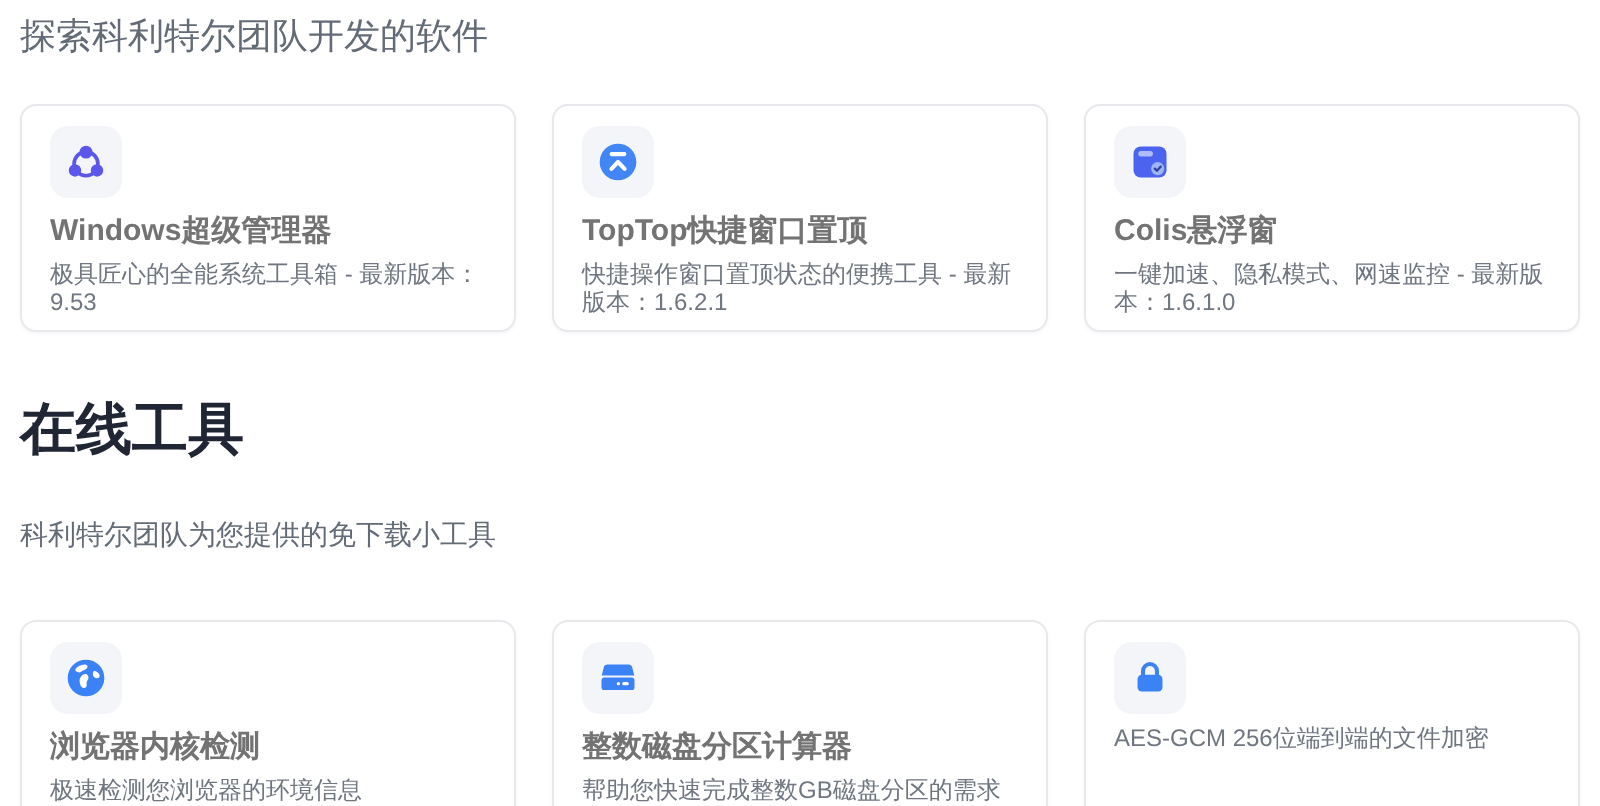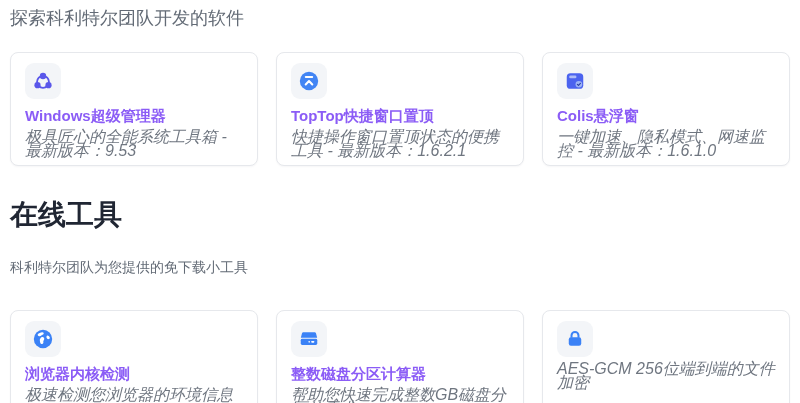--- a/index.html
+++ b/index.html
@@ -36,27 +36,26 @@
   .icon-bg {
     width: 36px; height: 36px;
     border-radius: 9px;
     background: #f3f5f8;
     display: flex; align-items: center; justify-content: center;
   }
   .card-title {
     margin-top: 8px;
     font-size: 15px; line-height: 18px;
     font-weight: bold;
-    color: #8b5cf6;
+    color: #737373;
   }
   .card-desc {
     margin-top: 5px;
-    font-size: 16px; line-height: 14px;
+    font-size: 12px; line-height: 14px;
     color: #6f7680;
-    font-style: italic;
   }
 
   .tools-heading {
     margin-top: 32px;
     font-size: 28px; line-height: 34px;
     font-weight: 800;
     color: #202633;
   }
   .tools-sub {
     margin-top: 27px;

